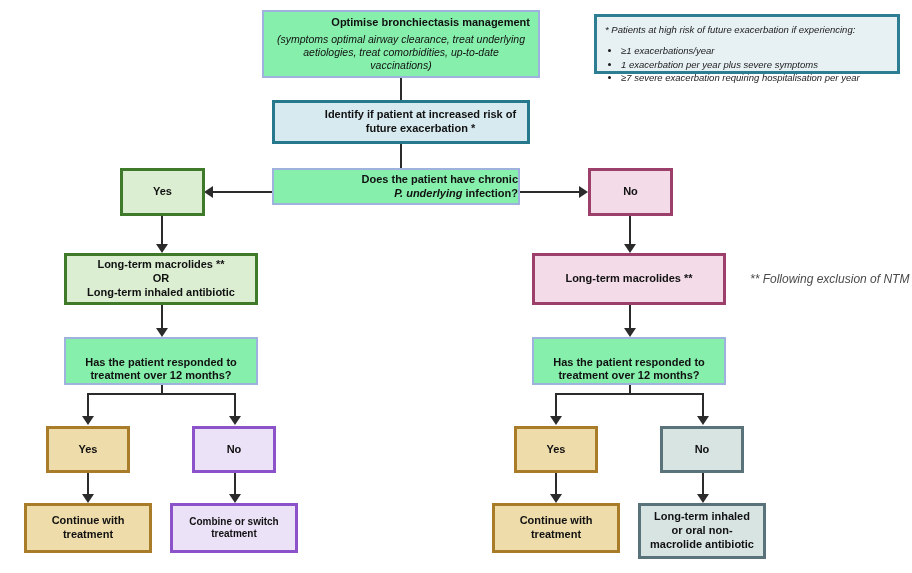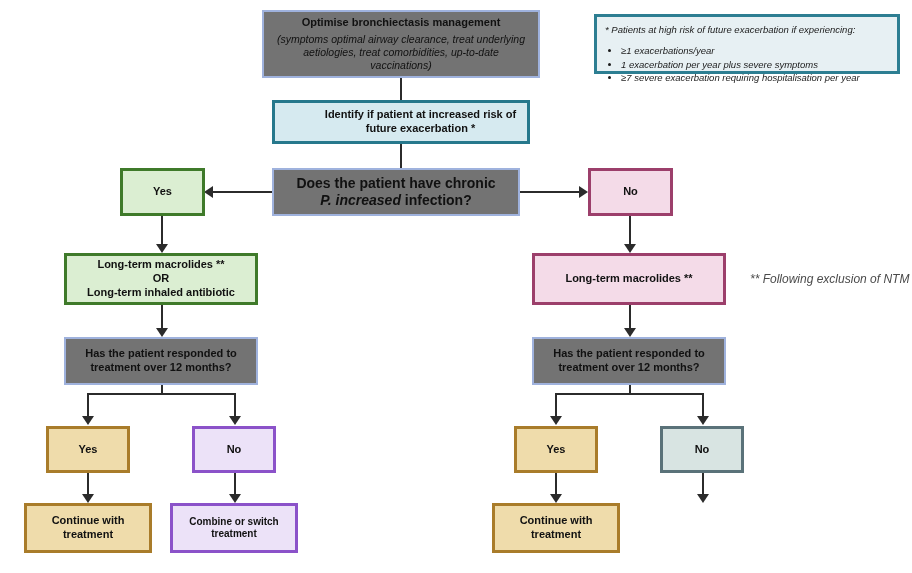--- a/index.html
+++ b/index.html
@@ -25,21 +25,21 @@
     align-items: center;
     justify-content: center;
     text-align: center;
     font-weight: bold;
     color: #111111;
     line-height: 1.25;
     border-style: solid;
     white-space: pre-line;
   }
   
-  .pal-periwinkle { background: #737373; border-color: #9fb2dd; border-width: 2px; }
+  .pal-periwinkle { background: #86efac; border-color: #9fb2dd; border-width: 2px; align-items: flex-end; }
   .pal-teal       { background: #d6eaf0; border-color: #26788c; border-width: 3px; }
   .pal-green      { background: #dbeed2; border-color: #3f7a2a; border-width: 3px; }
   .pal-pink       { background: #f4dbe8; border-color: #9c3f6b; border-width: 3px; }
   .pal-tan        { background: #efdcab; border-color: #a97c2a; border-width: 3px; }
   .pal-purple     { background: #ece2f8; border-color: #8b52c9; border-width: 3px; }
   .pal-sage       { background: #d8e4e2; border-color: #5a7279; border-width: 3px; }
 
   .legend {
     position: absolute;
     box-sizing: border-box;
@@ -119,23 +119,23 @@
     <span class="sub-ital">(symptoms optimal airway clearance, treat underlying aetiologies, treat comorbidities, up-to-date vaccinations)</span>
   </div>
 
   <div class="vline" style="left:400px; top:78px; height:22px;"></div>
 
   <div class="node pal-teal" style="left:272px; top:100px; width:258px; height:44px; font-size:11px;padding-left:39px;">Identify if patient at increased risk of
 future exacerbation *</div>
 
   <div class="vline" style="left:400px; top:144px; height:24px;"></div>
 
-  <div class="node pal-periwinkle" style="left:272px; top:168px; width:248px; height:48px; font-size:14px; flex-direction:column;">
+  <div class="node pal-periwinkle" style="left:272px; top:168px; width:248px; height:37px; font-size:11px; flex-direction:column;">
     <span>Does the patient have chronic</span>
-    <span><span class="ital">P. increased</span><span> infection?</span></span>
+    <span><span class="ital">P. underlying</span><span> infection?</span></span>
   </div>
 
   <div class="hline" style="left:213px; top:191px; width:59px;"></div>
   <div class="arrow-left" style="left:204px; top:186px;"></div>
 
   <div class="hline" style="left:520px; top:191px; width:59px;"></div>
   <div class="arrow-right" style="left:579px; top:186px;"></div>
 
   <div class="node pal-green" style="left:120px; top:168px; width:85px; height:48px; font-size:11px;">Yes</div>
 
@@ -198,14 +198,17 @@
 
   <div class="vline" style="left:702px; top:473px; height:24px;"></div>
   <div class="arrow-down" style="left:697px; top:494px;"></div>
 
   <div class="node pal-tan" style="left:24px; top:503px; width:128px; height:50px; font-size:11px;">Continue with
 treatment</div>
   <div class="node pal-purple" style="left:170px; top:503px; width:128px; height:50px; font-size:10px;">Combine or switch
 treatment</div>
   <div class="node pal-tan" style="left:492px; top:503px; width:128px; height:50px; font-size:11px;">Continue with
 treatment</div>
+  <div class="node pal-sage" style="left:638px; top:503px; width:128px; height:56px; font-size:11px;">Long-term inhaled
+or oral non-
+macrolide antibiotic</div>
 
 </div>
 
 </body></html>

